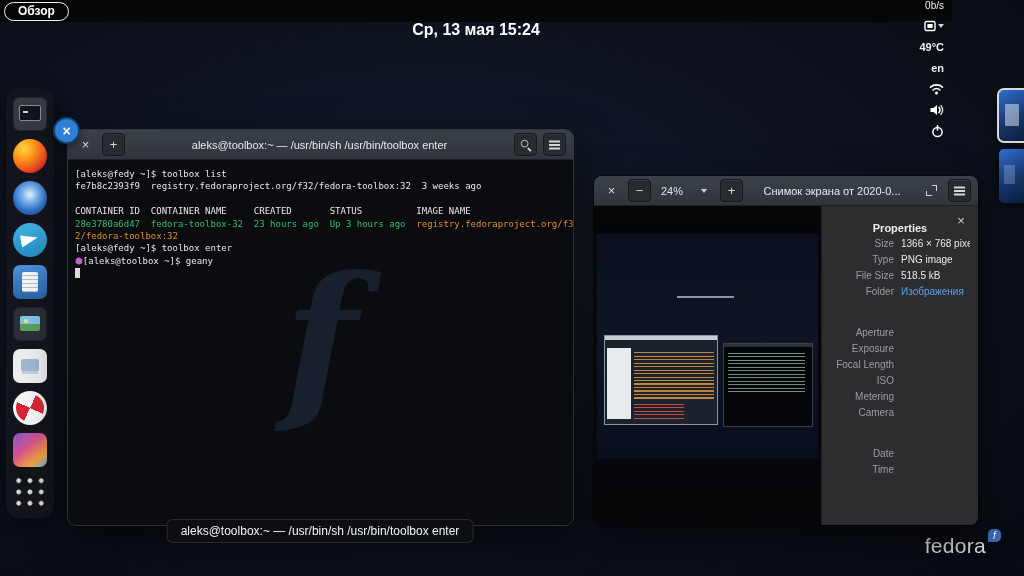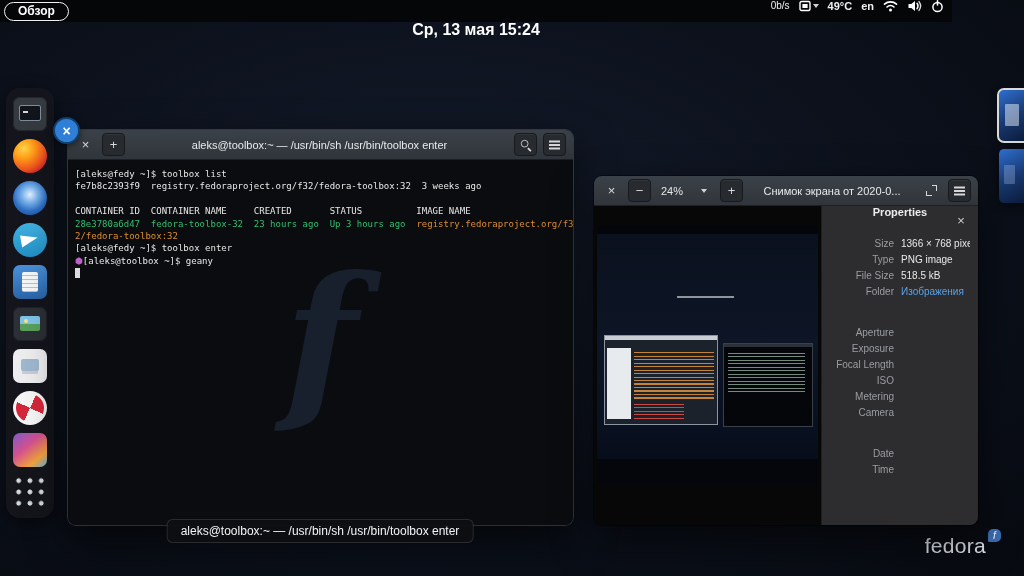--- a/index.html
+++ b/index.html
@@ -3,21 +3,21 @@
 <meta charset="utf-8">
 <style>
   html,body{margin:0;padding:0;background:#000;}
   #stage{position:relative;width:1024px;height:576px;overflow:hidden;
     font-family:"Liberation Sans",sans-serif;
     background:radial-gradient(ellipse at 42% 42%, #141c2b 0%, #0c111c 55%, #070a10 100%);}
   
   .topbar{position:absolute;left:0;top:0;width:952px;height:22px;background:#050607;display:flex;align-items:center;z-index:30;}
   .activities{margin-left:4px;padding:0 13px;height:17px;line-height:17px;border:1px solid #f2f2f2;border-radius:10px;color:#fff;font-size:12px;font-weight:700;}
   .clock{position:absolute;left:50%;transform:translateX(-50%);height:22px;line-height:22px;color:#fff;font-size:16px;font-weight:700;margin-top:38px;}
-  .status{position:absolute;right:8px;top:0;height:22px;display:flex;align-items:flex-start;gap:9px;color:#f0f0f0;font-size:11px;font-weight:700;}
+  .status{position:absolute;right:8px;top:0;height:22px;display:flex;align-items:flex-end;gap:9px;color:#f0f0f0;font-size:11px;font-weight:700;flex-direction:column;}
   .status .net{font-size:10px;font-weight:400;}
   .ind{display:flex;align-items:center;gap:2px;}
   .caret{display:inline-block;width:0;height:0;border-left:3.5px solid transparent;border-right:3.5px solid transparent;border-top:4.5px solid #cfd3d8;}
   
   .searchbar{position:absolute;left:50%;transform:translateX(-50%);top:36px;width:250px;height:27px;background:#2c313a;border:1px solid #474d57;border-radius:14px;display:flex;align-items:center;gap:8px;padding:0 12px;box-sizing:border-box;z-index:5;}
   .searchinput{flex:1;background:transparent;border:none;outline:none;color:#b9bfc7;font-size:13px;font-family:"Liberation Sans",sans-serif;}
   .searchinput::placeholder{color:#8f959e;}
   .mag{position:relative;width:13px;height:13px;color:#8f959e;flex:0 0 auto;}
   .mag::before{content:"";position:absolute;left:1px;top:1px;width:7px;height:7px;border:1.6px solid currentColor;border-radius:50%;}
   .mag::after{content:"";position:absolute;width:5px;height:1.8px;background:currentColor;left:9.5px;top:9.5px;transform:rotate(45deg);transform-origin:0 0;}
@@ -79,21 +79,21 @@
   .mini-win-editor::before{content:"";position:absolute;left:0;right:0;top:0;height:4px;background:#c9ced5;}
   .mini-editor-code{position:absolute;left:26%;right:3%;top:18%;bottom:28%;background:repeating-linear-gradient(180deg,rgba(226,148,58,.85) 0 1px,rgba(0,0,0,0) 1px 3.5px);}
   .mini-editor-side{position:absolute;left:2%;top:14%;bottom:6%;width:21%;background:#e8ebee;}
   .mini-editor-red{position:absolute;left:26%;right:30%;bottom:5%;height:18%;background:repeating-linear-gradient(180deg,rgba(222,78,70,.9) 0 1px,rgba(0,0,0,0) 1px 3.5px);}
   .mini-win-term{position:absolute;left:57%;top:45%;width:40%;height:32%;background:#04060a;border:1px solid #3a4048;}
   .mini-win-term::before{content:"";position:absolute;left:0;right:0;top:0;height:3px;background:#2c3138;}
   .mini-term-code{position:absolute;left:4%;right:8%;top:12%;bottom:40%;background:repeating-linear-gradient(180deg,rgba(190,225,200,.6) 0 1px,rgba(0,0,0,0) 1px 3.5px);}
   .mini-bottom{position:absolute;left:0;right:0;bottom:0;height:10%;background:#04060b;}
   
   .eog-props{width:156px;flex:0 0 auto;background:#2d2d2f;border-left:1px solid #1e1e20;display:flex;flex-direction:column;}
-  .props-header{position:relative;height:28px;display:flex;align-items:flex-start;justify-content:center;}
+  .props-header{position:relative;height:28px;display:flex;align-items:flex-end;justify-content:center;}
   .props-title{font-size:11px;font-weight:700;color:#ececec;}
   .props-close{position:absolute;right:8px;top:5px;width:18px;height:18px;display:flex;align-items:center;justify-content:center;color:#cfcfcf;font-size:13px;}
   .prow{display:flex;gap:7px;padding:1.5px 8px;min-height:13px;align-items:flex-end;}
   .prow.gap{margin-top:25px;}
   .plabel{width:64px;text-align:right;color:#9a9da2;font-size:10px;flex:0 0 auto;}
   .pval{flex:1;color:#e8e8e8;font-size:10px;min-width:0;white-space:nowrap;overflow:hidden;}
   .pval.plink{color:#5aa1e8;}
   
   .ws{position:absolute;right:0;border-radius:5px 0 0 5px;background:linear-gradient(150deg,#2f6fd0 0%, #17386f 55%, #0c1c3c 100%);box-shadow:0 2px 10px rgba(0,0,0,.55);z-index:12;}
   .ws1{top:90px;width:25px;height:51px;outline:2px solid rgba(255,255,255,.85);}

